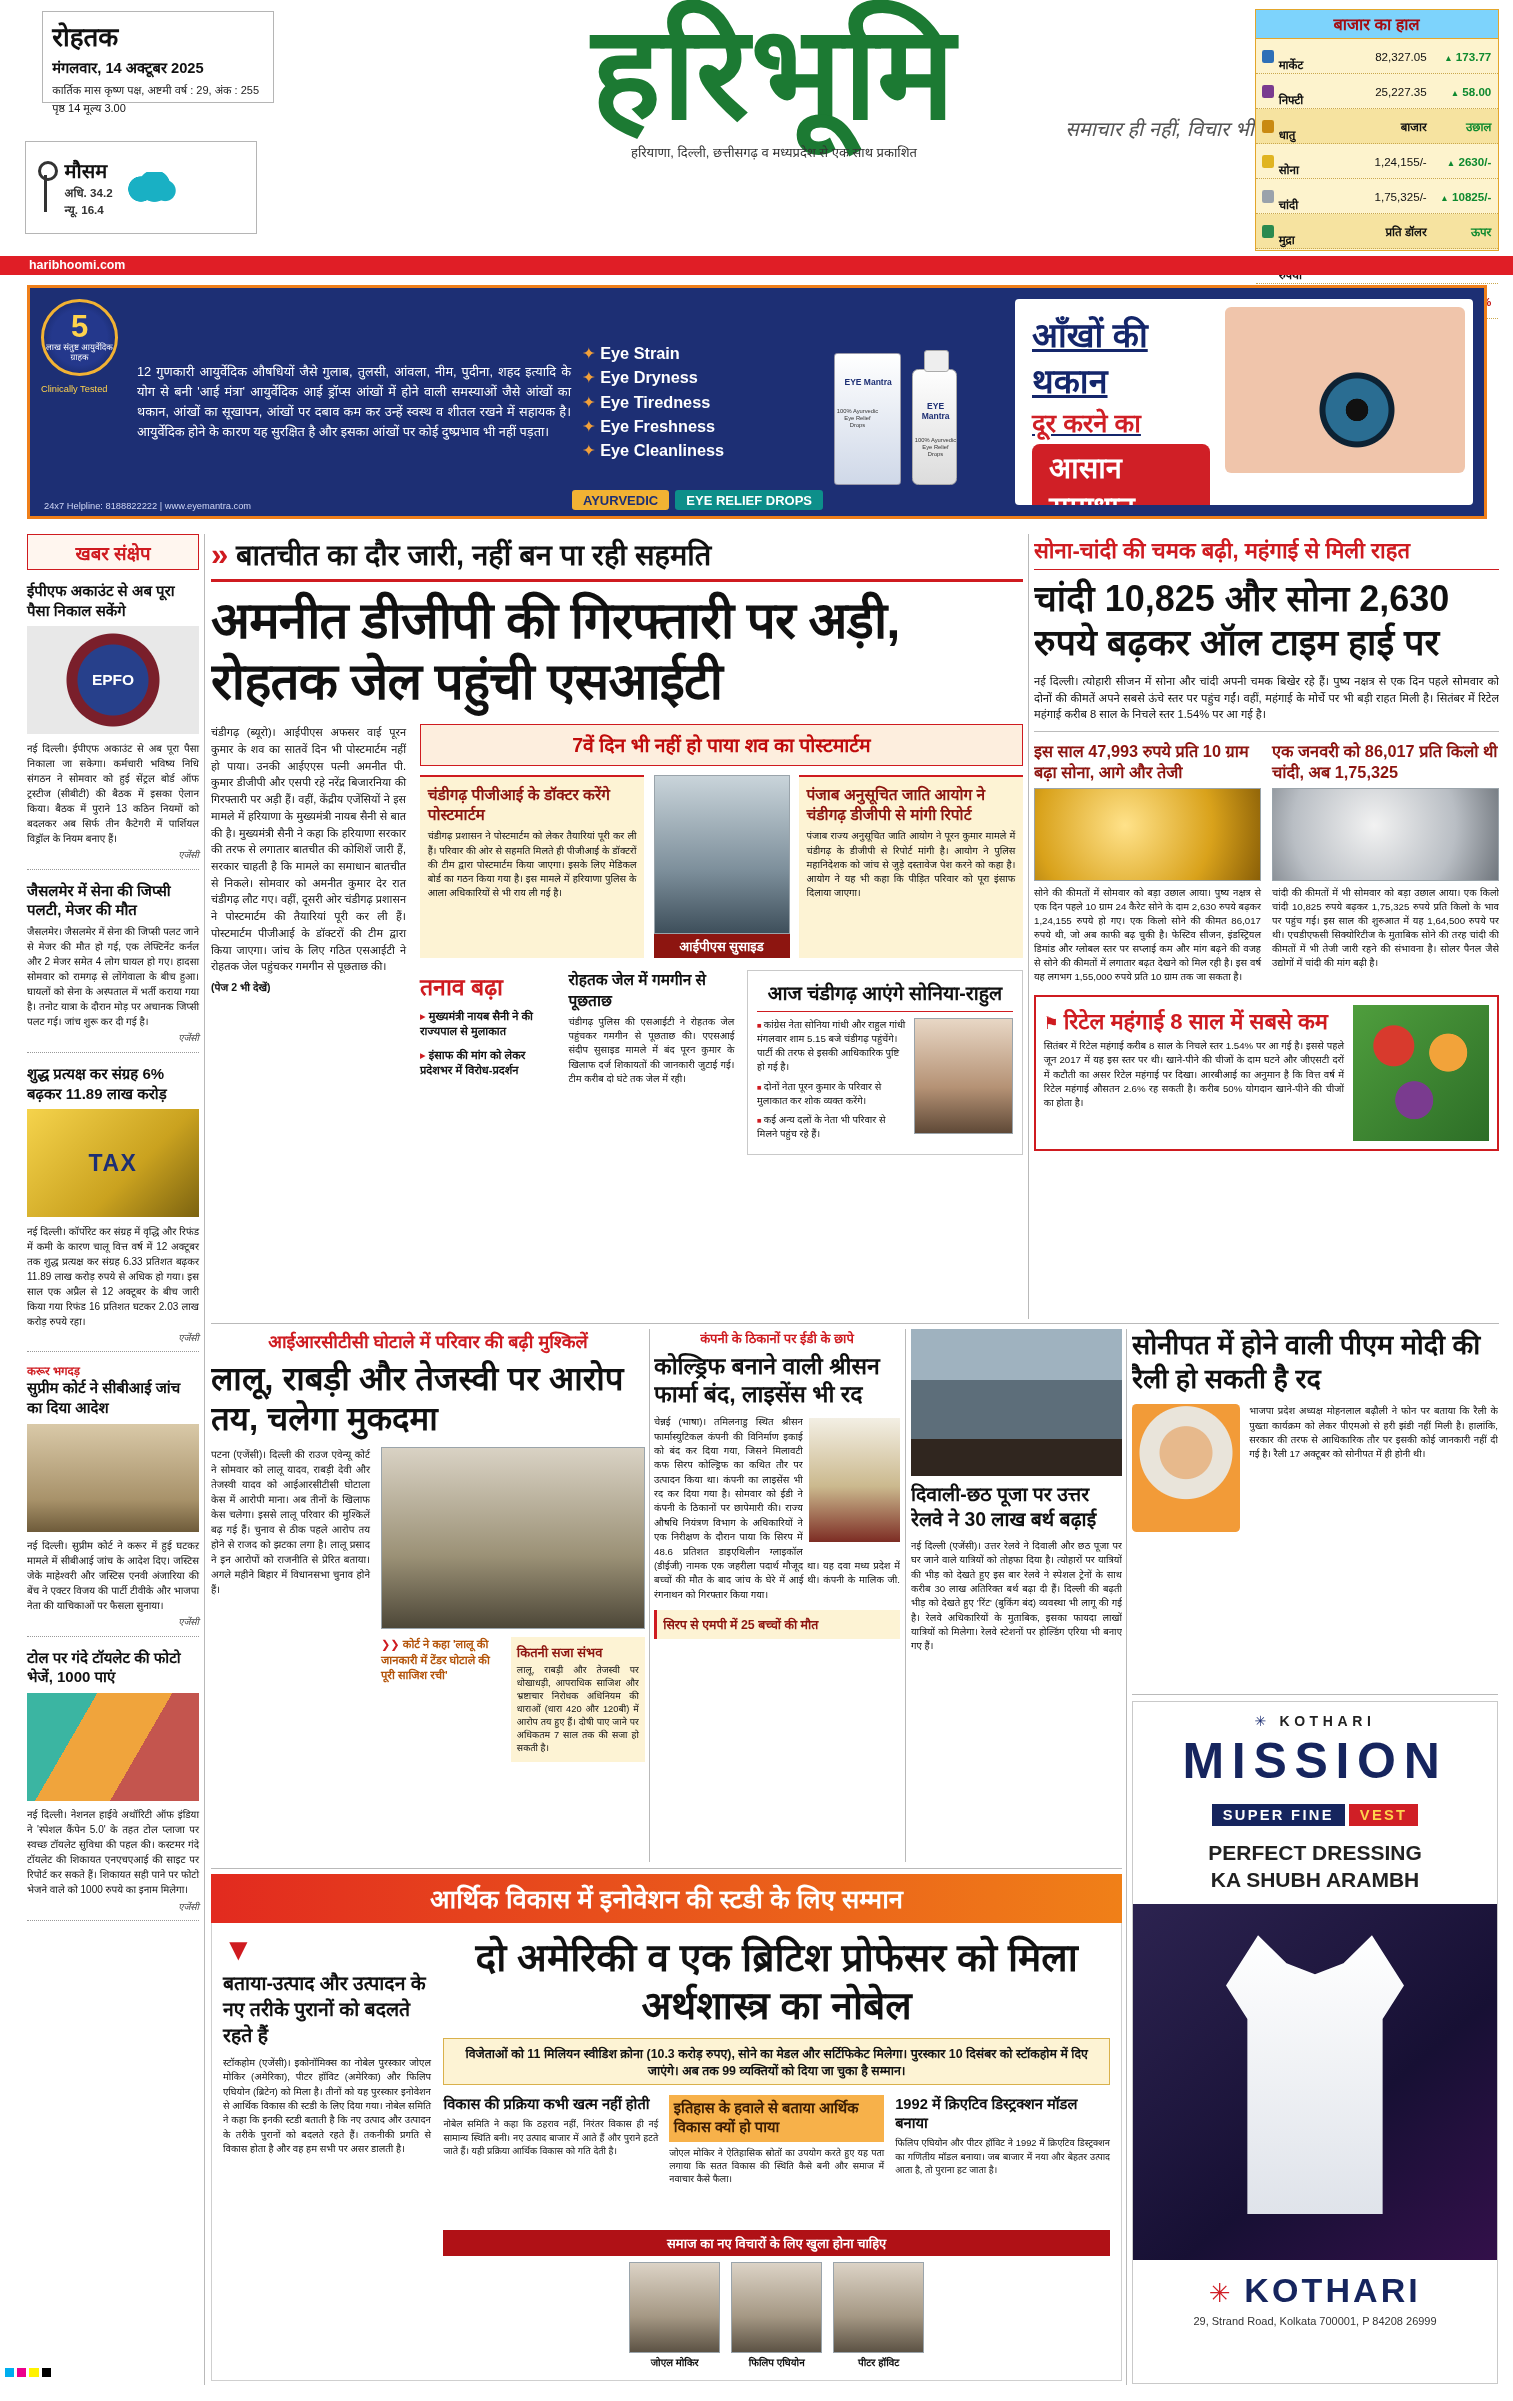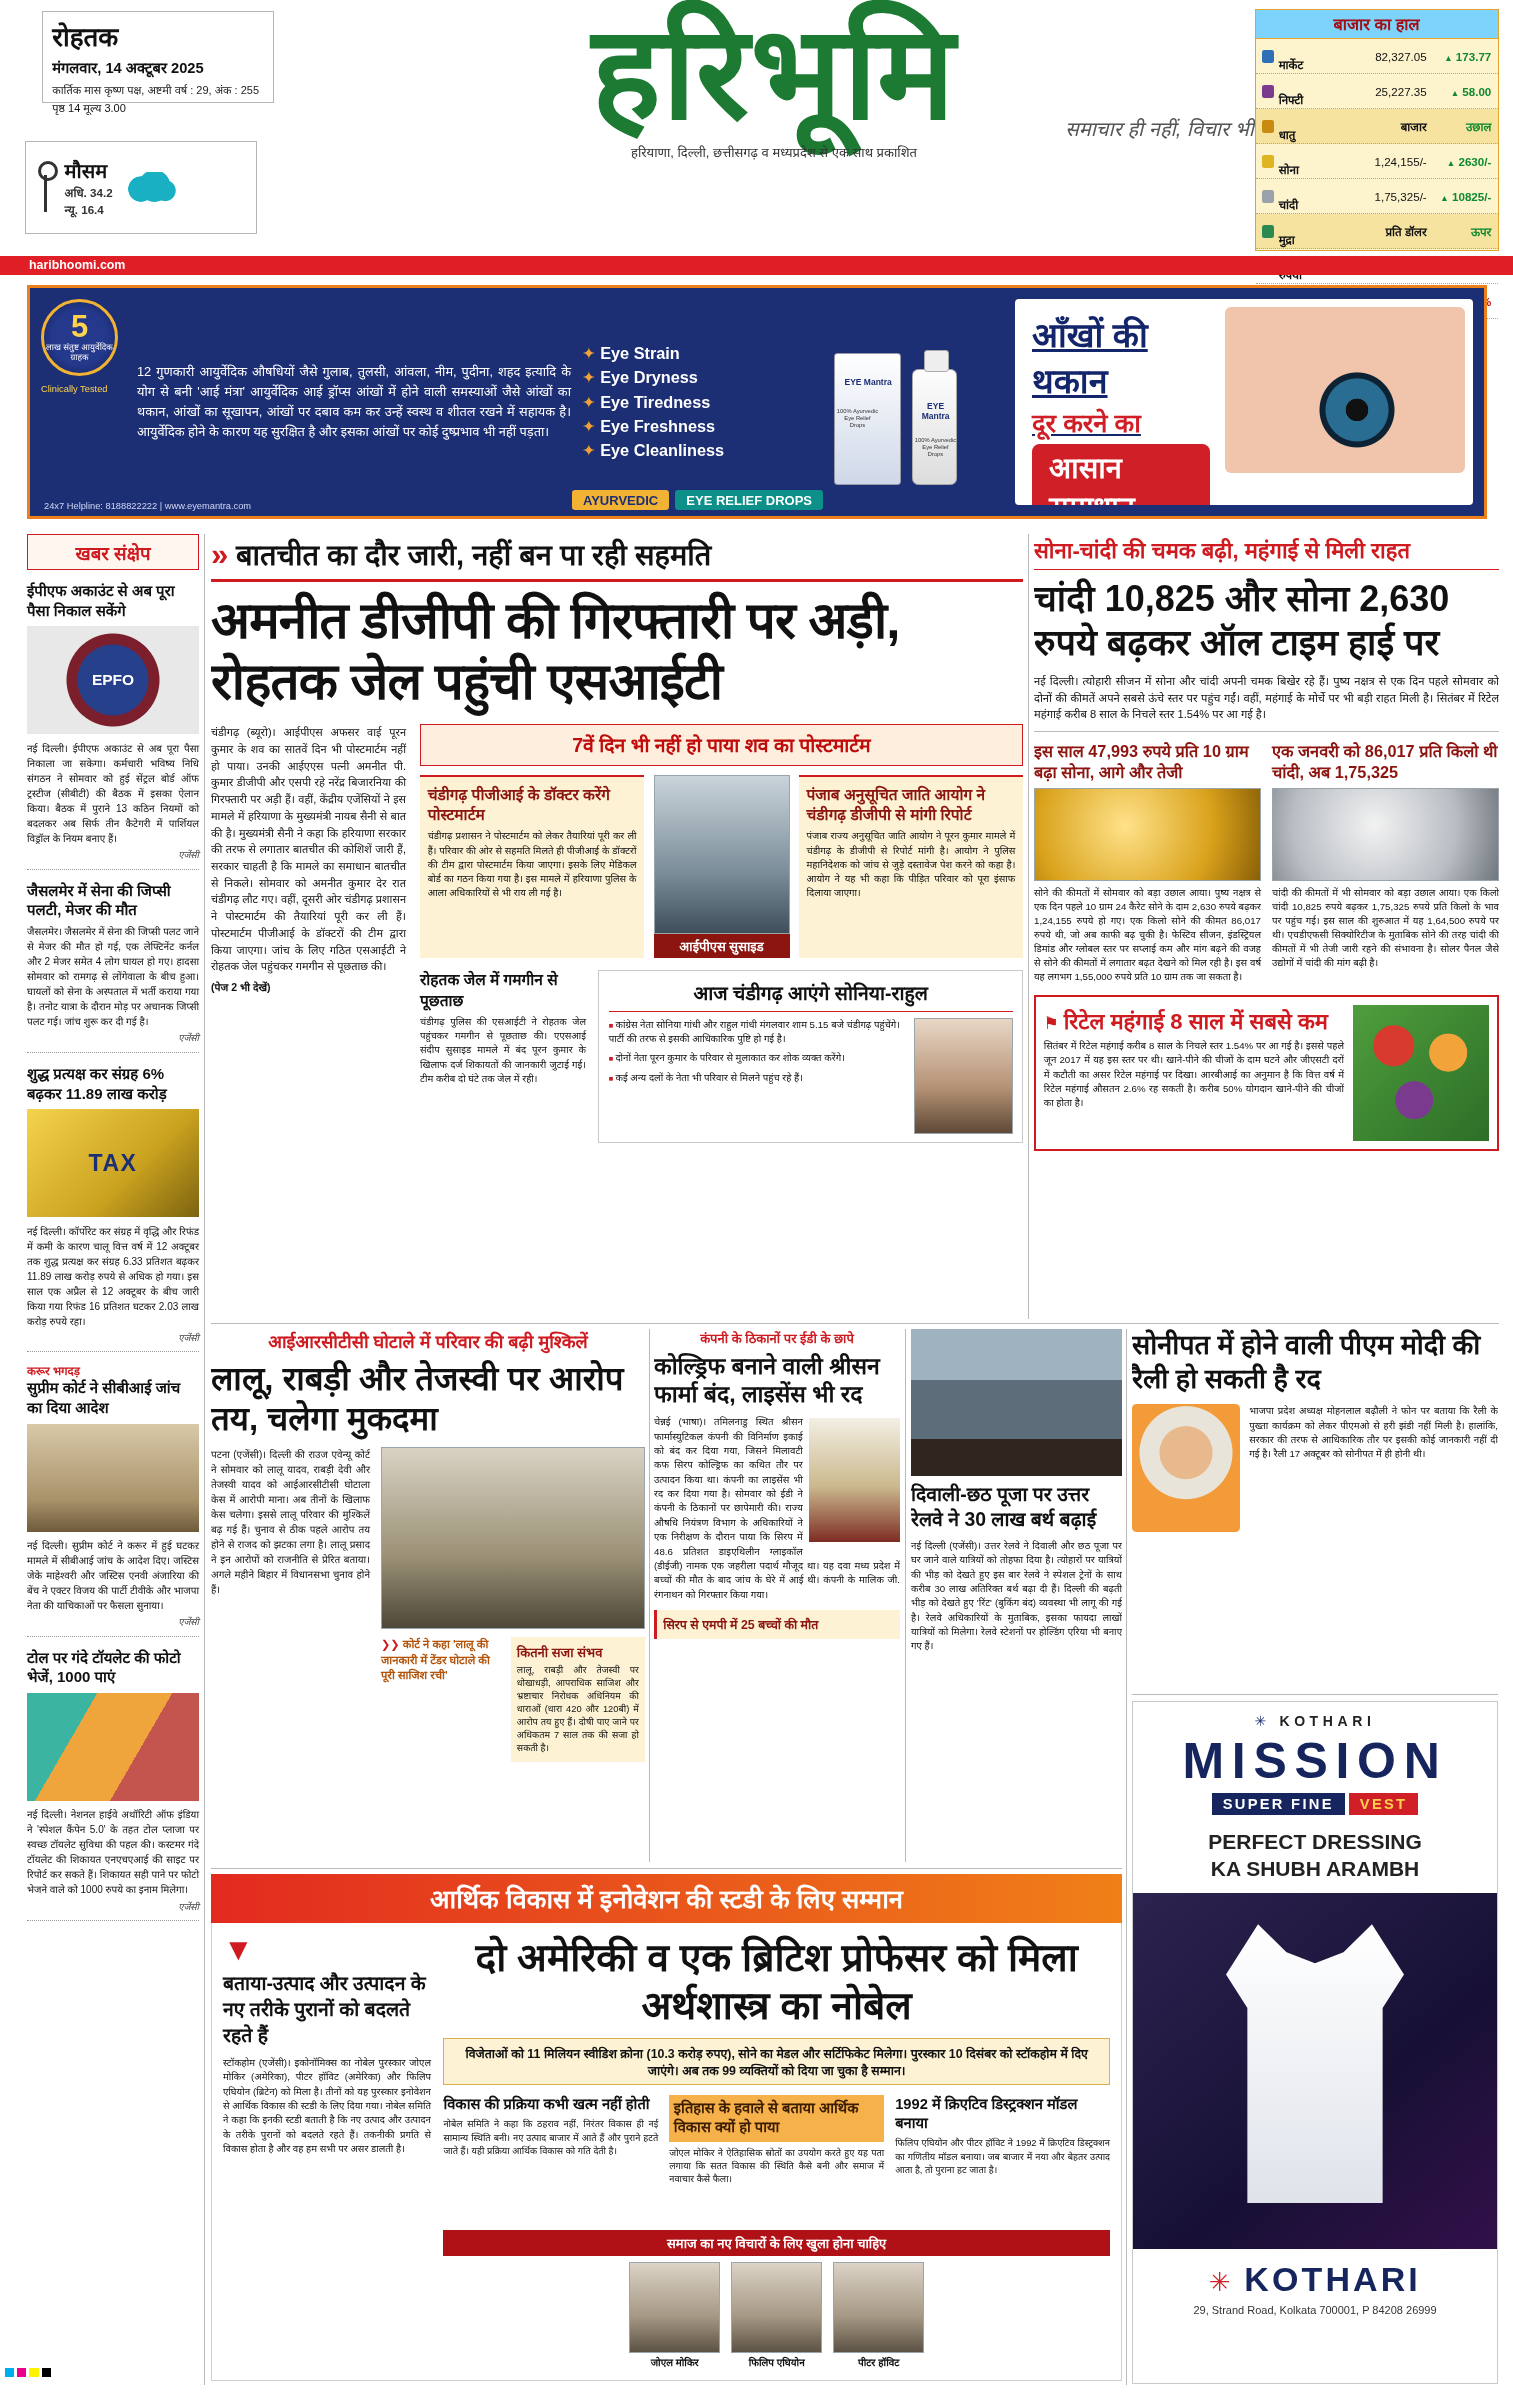--- a/index.html
+++ b/index.html
@@ -179,21 +179,21 @@
   .n-caption { background:#b01116; color:#fff; font-weight:bold; font-size:13px; text-align:center; padding:3.9px; margin-top:6.2px; }
   .n-photos { display:flex; gap:11px; justify-content:center; margin-top:6.2px; }
   .n-fig { width:91px; text-align:center; }
   .n-fig .ph { width:91px; height:91px; background:linear-gradient(#dcd3c6,#a59884 60%,#5c5244); }
   .n-fig figcaption { font-size:10px; font-weight:bold; margin-top:2.3px; }
   
   .kot { left:1132px; top:1701px; width:366px; height:683px; border:0.8px solid #c9c9c9; background:#fff; text-align:center; padding-top:11px; overflow:hidden; }
   .k-top { font-size:14px; letter-spacing:4.6px; font-weight:bold; color:#222; }
   .k-top:before { content:"✳ "; color:#1d2f74; }
   .k-mission { font-size:50px; font-weight:bold; color:#16255e; letter-spacing:7.7px; margin-top:3.1px; }
-  .k-band { display:flex; justify-content:center; gap:4px; margin-top:3px; }
+  .k-band { display:flex; justify-content:center; gap:4px; margin-top:14px; }
   .k-band .b1 { background:#16255e; color:#fff; font-weight:bold; font-size:14.7px; padding:3.1px 11px; letter-spacing:2.3px; }
   .k-band .b2 { background:#d01f26; color:#ffd34d; font-weight:bold; font-size:14.7px; padding:3.1px 11px; letter-spacing:2.3px; }
   .k-line { font-size:21px; font-weight:bold; color:#222; margin-top:12.4px; line-height:1.3; }
   .k-vest { width:100%; height:356px; margin-top:11px; background:linear-gradient(140deg,#2c2350,#171034 60%,#33104a); position:relative; }
   .k-vest .vest { position:absolute; left:50%; top:31px; transform:translateX(-50%); width:178px; height:279px; background:linear-gradient(#ffffff,#dfe3ea); clip-path:polygon(18% 0, 34% 10%, 50% 14%, 66% 10%, 82% 0, 100% 18%, 88% 30%, 88% 100%, 12% 100%, 12% 30%, 0 18%); }
   .k-bottom { padding:11px 6.2px 0; }
   .k-brand { font-size:34px; font-weight:bold; color:#16255e; letter-spacing:3.1px; }
   .k-brand:before { content:"✳ "; color:#d01f26; font-size:26px; }
   .k-addr { font-size:11px; color:#333; margin-top:4.6px; }
   
@@ -398,20 +398,25 @@
           <div class="ms-photo">
             <div class="ph"></div>
             <div class="ms-plabel">आईपीएस सुसाइड</div>
           </div>
           <div class="ms-box">
             <h4>पंजाब अनुसूचित जाति आयोग ने चंडीगढ़ डीजीपी से मांगी रिपोर्ट</h4>
             <p class="jus">पंजाब राज्य अनुसूचित जाति आयोग ने पूरन कुमार मामले में चंडीगढ़ के डीजीपी से रिपोर्ट मांगी है। आयोग ने पुलिस महानिदेशक को जांच से जुड़े दस्तावेज पेश करने को कहा है। आयोग ने यह भी कहा कि पीड़ित परिवार को पूरा इंसाफ दिलाया जाएगा।</p>
           </div>
         </div>
         <div class="ms-bot">
+          <div class="tension">
+            <h3>तनाव बढ़ा</h3>
+            <p>मुख्यमंत्री नायब सैनी ने की राज्यपाल से मुलाकात</p>
+            <p>इंसाफ की मांग को लेकर प्रदेशभर में विरोध-प्रदर्शन</p>
+          </div>
           <div class="rohtak">
             <h4>रोहतक जेल में गमगीन से पूछताछ</h4>
             <p class="jus">चंडीगढ़ पुलिस की एसआईटी ने रोहतक जेल पहुंचकर गमगीन से पूछताछ की। एएसआई संदीप सुसाइड मामले में बंद पूरन कुमार के खिलाफ दर्ज शिकायतों की जानकारी जुटाई गई। टीम करीब दो घंटे तक जेल में रही।</p>
           </div>
           <div class="sonia">
             <h3>आज चंडीगढ़ आएंगे सोनिया-राहुल</h3>
             <div class="sonia-row">
               <ul>
                 <li>कांग्रेस नेता सोनिया गांधी और राहुल गांधी मंगलवार शाम 5.15 बजे चंडीगढ़ पहुंचेंगे। पार्टी की तरफ से इसकी आधिकारिक पुष्टि हो गई है।</li>
                 <li>दोनों नेता पूरन कुमार के परिवार से मुलाकात कर शोक व्यक्त करेंगे।</li>

